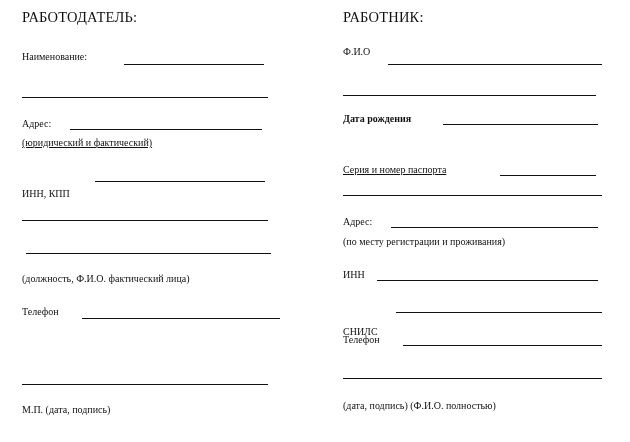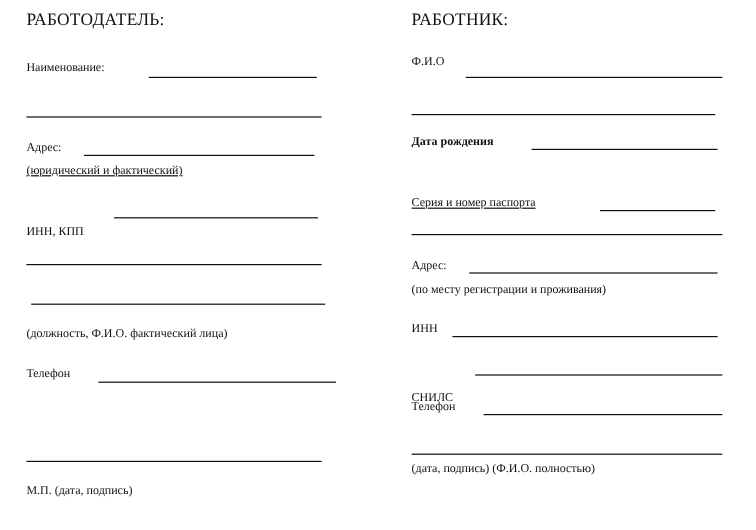--- a/index.html
+++ b/index.html
@@ -61,14 +61,14 @@
   <div class="t" style="left:343px; top:267px;">ИНН</div>
   <div class="ln" style="left:377px; top:280px; width:221px;"></div>
 
   <div class="t" style="left:343px; top:299px;margin-top:25px;">СНИЛС</div>
   <div class="ln" style="left:396px; top:312px; width:206px;"></div>
 
   <div class="t" style="left:343px; top:332px;">Телефон</div>
   <div class="ln" style="left:403px; top:345px; width:199px;"></div>
 
   <div class="ln" style="left:343px; top:378px; width:259px;"></div>
-  <div class="t" style="left:343px; top:383px;text-align:center;">(дата, подпись) (Ф.И.О. полностью)</div>
+  <div class="t" style="left:343px; top:398px;text-align:center;">(дата, подпись) (Ф.И.О. полностью)</div>
 </div>
 
 </body></html>

